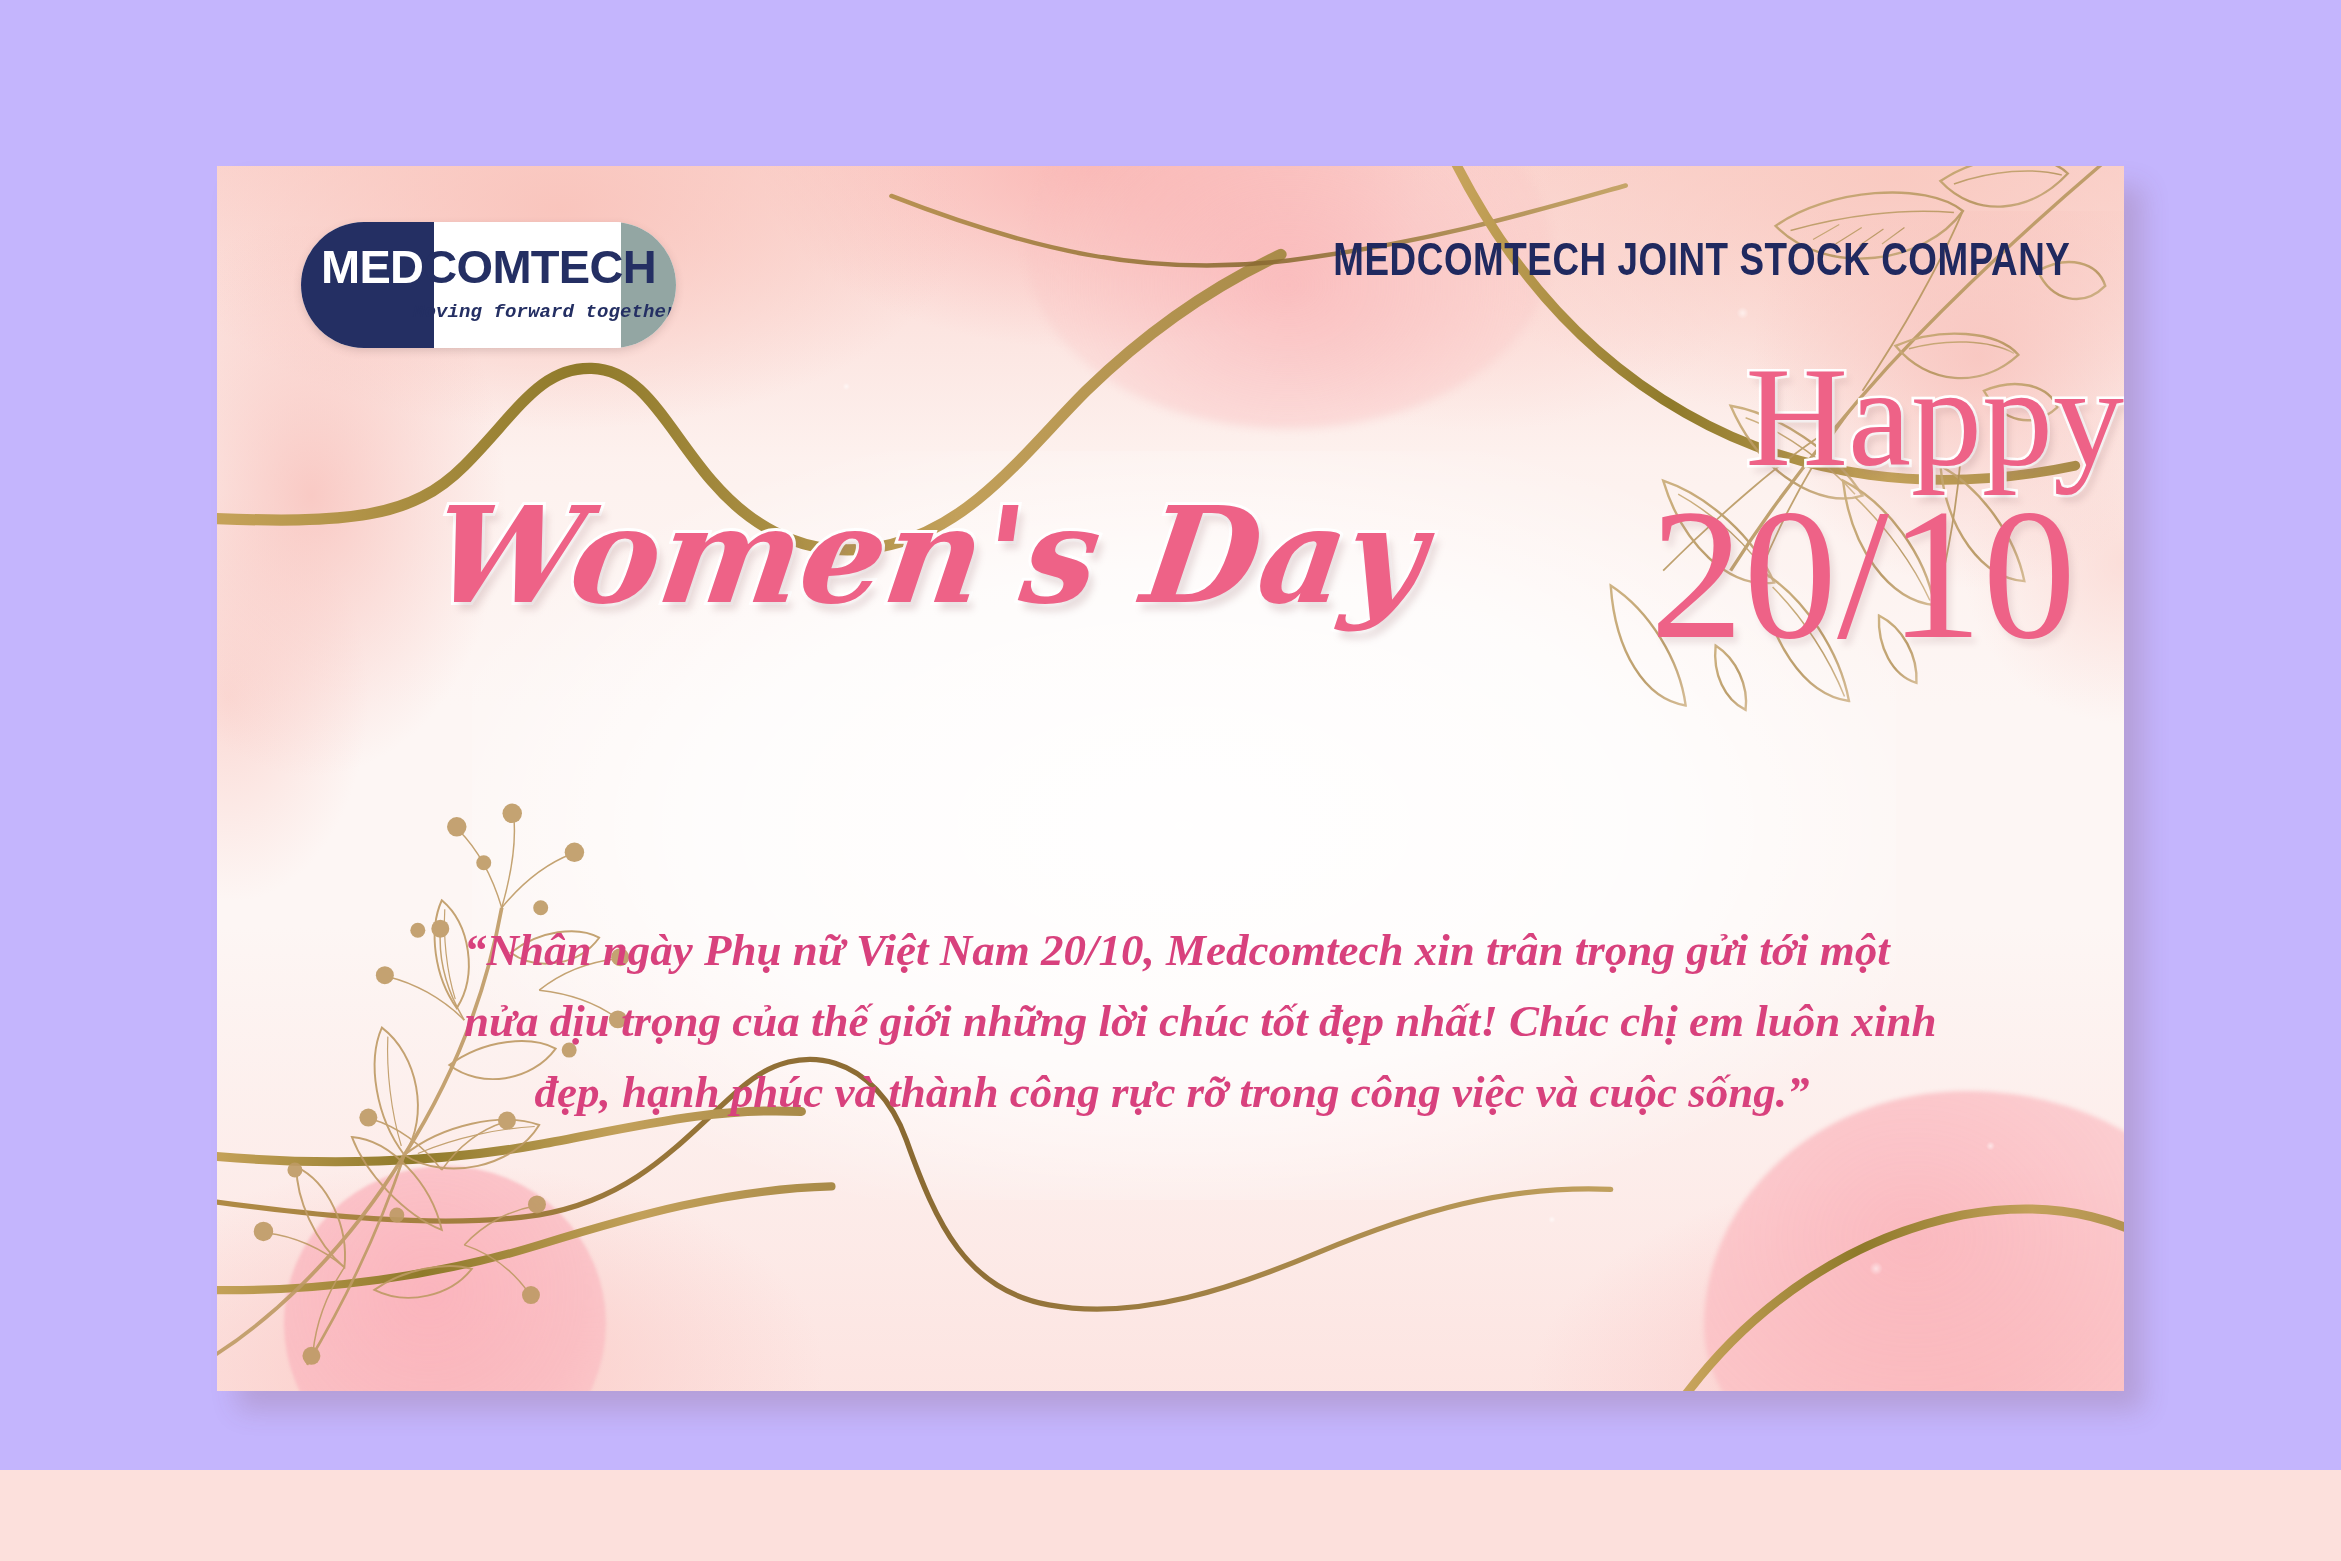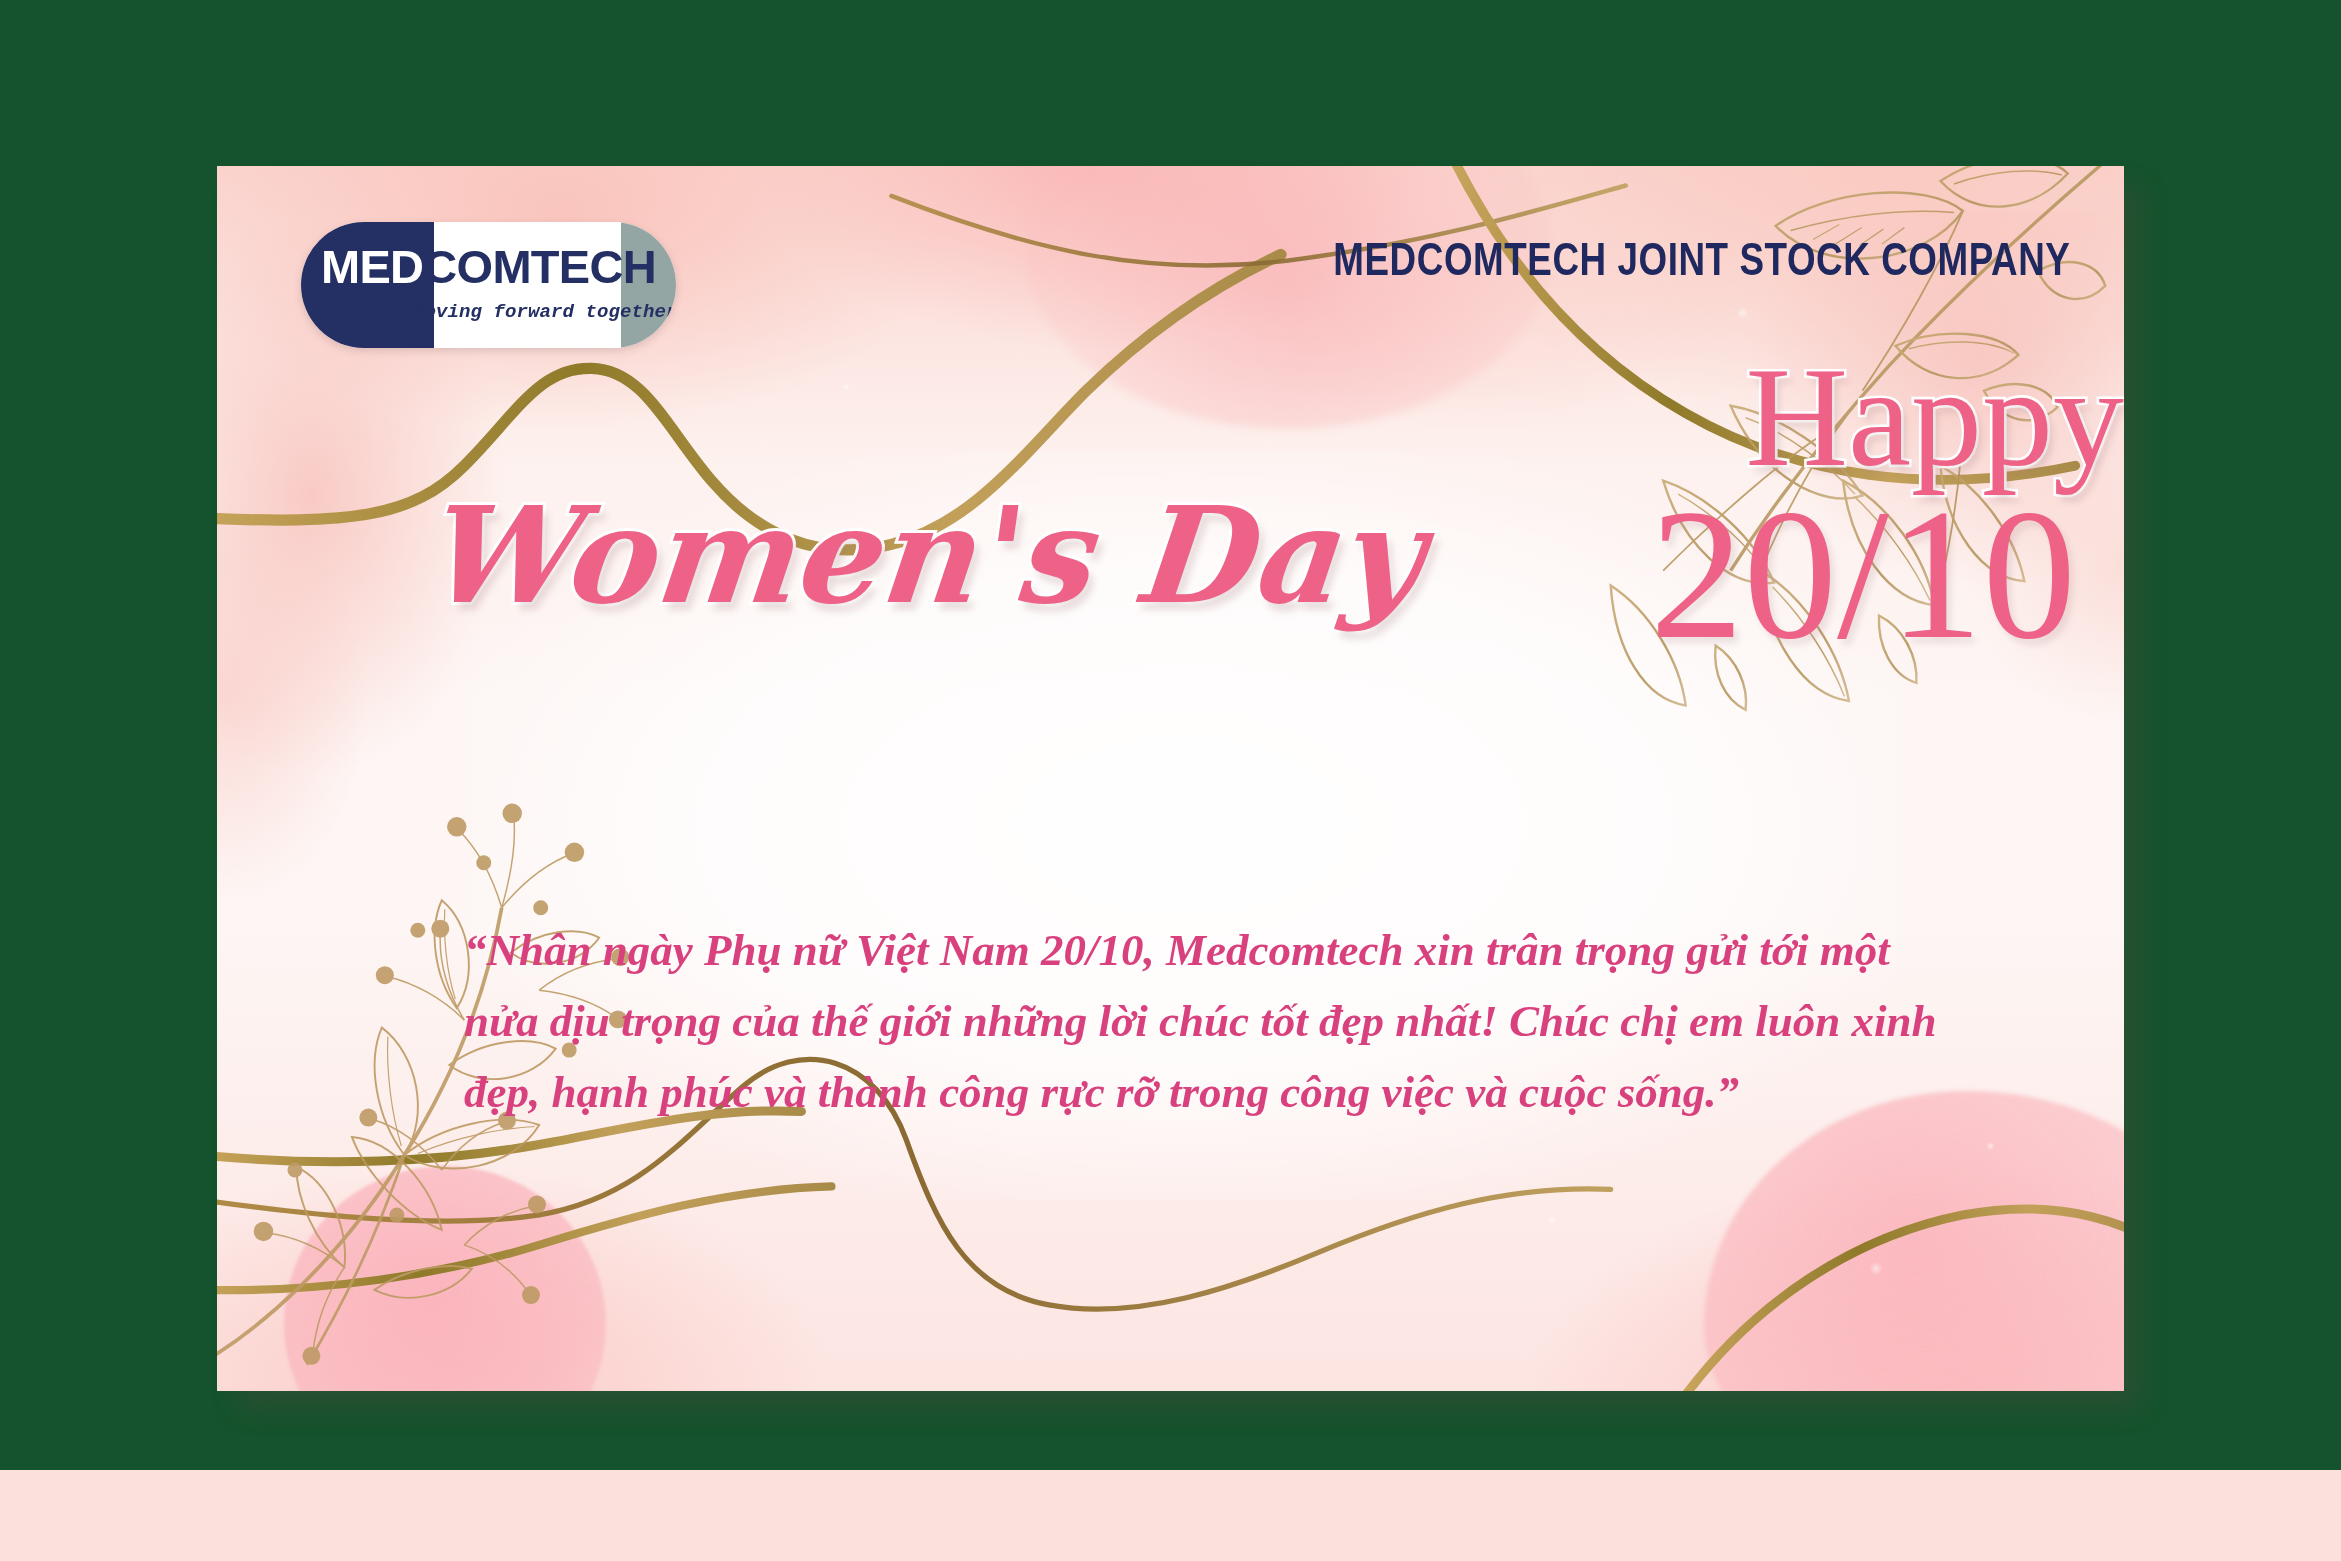--- a/index.html
+++ b/index.html
@@ -12,21 +12,21 @@
     height: 1562px;
     overflow: hidden;
     font-family: "Liberation Sans", sans-serif;
   }
 
   
   .canvas {
     position: relative;
     width: 2342px;
     height: 1470px;
-    background: #14532d;
+    background: #c4b5fd;
   }
 
   
   .card {
     position: absolute;
     left: 217px;
     top: 166px;
     width: 1907px;
     height: 1225px;
     overflow: hidden;
@@ -240,21 +240,21 @@
     line-height: 1;
     color: #EE6287;
     text-shadow: 4.5px 6px 6px rgba(160,120,125,0.18);
   }
 
   
   .message {
     position: absolute;
     left: 247px; top: 749px;
     width: 1416px;
-    text-align: left;
+    text-align: center;
     color: #D8417D;
     font-family: "Liberation Serif", "DejaVu Serif", serif;
     font-style: italic;
     font-weight: bold;
     font-size: 45px;
     line-height: 1.58;
   }
   .message .ln { display: block; white-space: nowrap; }
 </style>
 </head>

